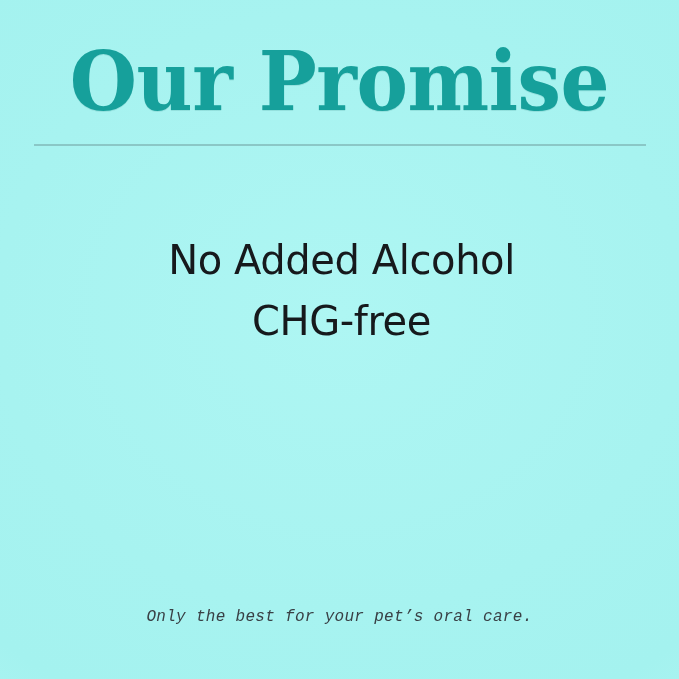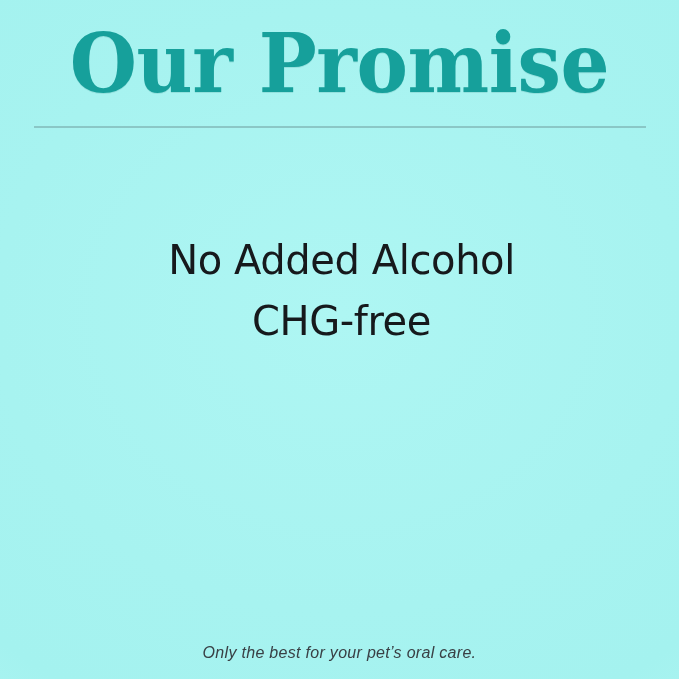--- a/index.html
+++ b/index.html
@@ -24,21 +24,21 @@
       linear-gradient(135deg, #9ef2ef 0%, #a9f4f1 38%, #b0f6f3 72%, #bbf9f7 100%);
     display: flex;
     flex-direction: column;
     align-items: center;
   }
 
   
   .title-block {
     width: 100%;
     text-align: center;
-    padding-top: 22px;
+    padding-top: 40px;
   }
   .promise-title {
     display: block;
     margin: 0;
     color: #16a09b;
     font-family: "DejaVu Serif", serif;
     font-weight: 700;
     font-size: 83px;
     line-height: 1.0;
     letter-spacing: -0.5px;
@@ -79,27 +79,26 @@
   }
 
   
   .tagline {
     position: absolute;
     left: 0;
     top: 608px;
     width: 100%;
     text-align: center;
     color: #394045;
-    font-family: Liberation Sans, sans-serif;
+    font-family: Liberation Mono, monospace;
     font-style: italic;
     font-weight: 400;
     font-size: 16px;
     letter-spacing: 0.3px;
     white-space: nowrap;
-    margin-top: 36px;
   }
 </style>
 </head>
 <body>
 
 <div id="promise-card">
 
   <div class="title-block">
     <h1 class="promise-title">Our Promise</h1>
     <hr class="title-divider">

